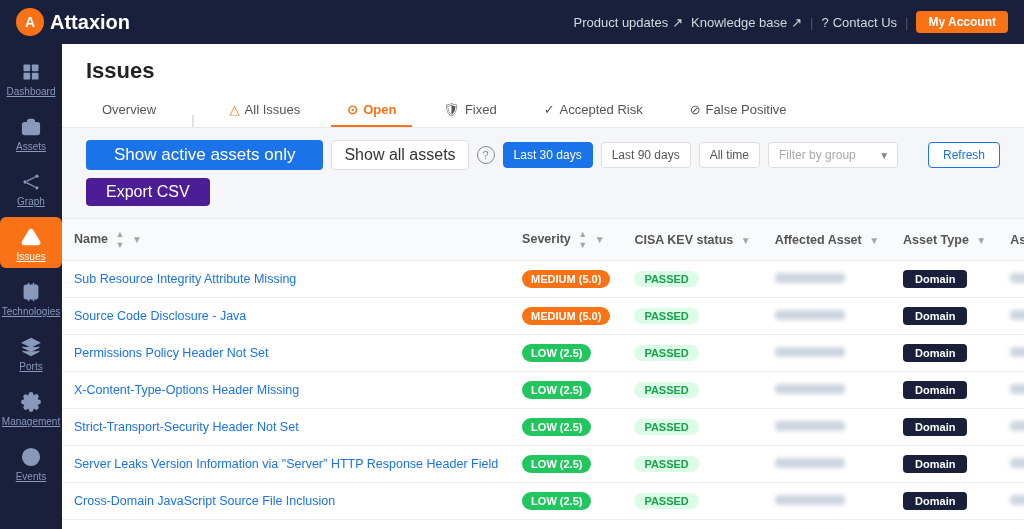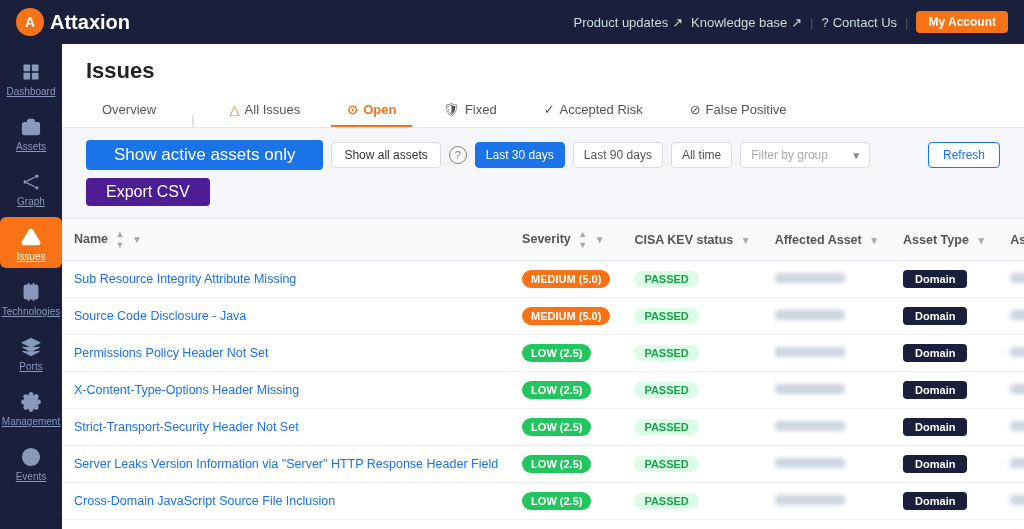--- a/index.html
+++ b/index.html
@@ -119,21 +119,21 @@
       padding: 5px 28px;
       font-size: 17px;
       cursor: pointer;
     }
     .btn-show-all {
       background: #fff;
       color: #333;
       border: 1px solid #ddd;
       border-radius: 4px;
       padding: 5px 12px;
-      font-size: 12px;
+      font-size: 16px;
       cursor: pointer;
     }
     .info-icon {
       width: 18px; height: 18px;
       border-radius: 50%;
       border: 1.5px solid #888;
       color: #888;
       font-size: 11px;
       display: flex; align-items: center; justify-content: center;
       cursor: pointer;

